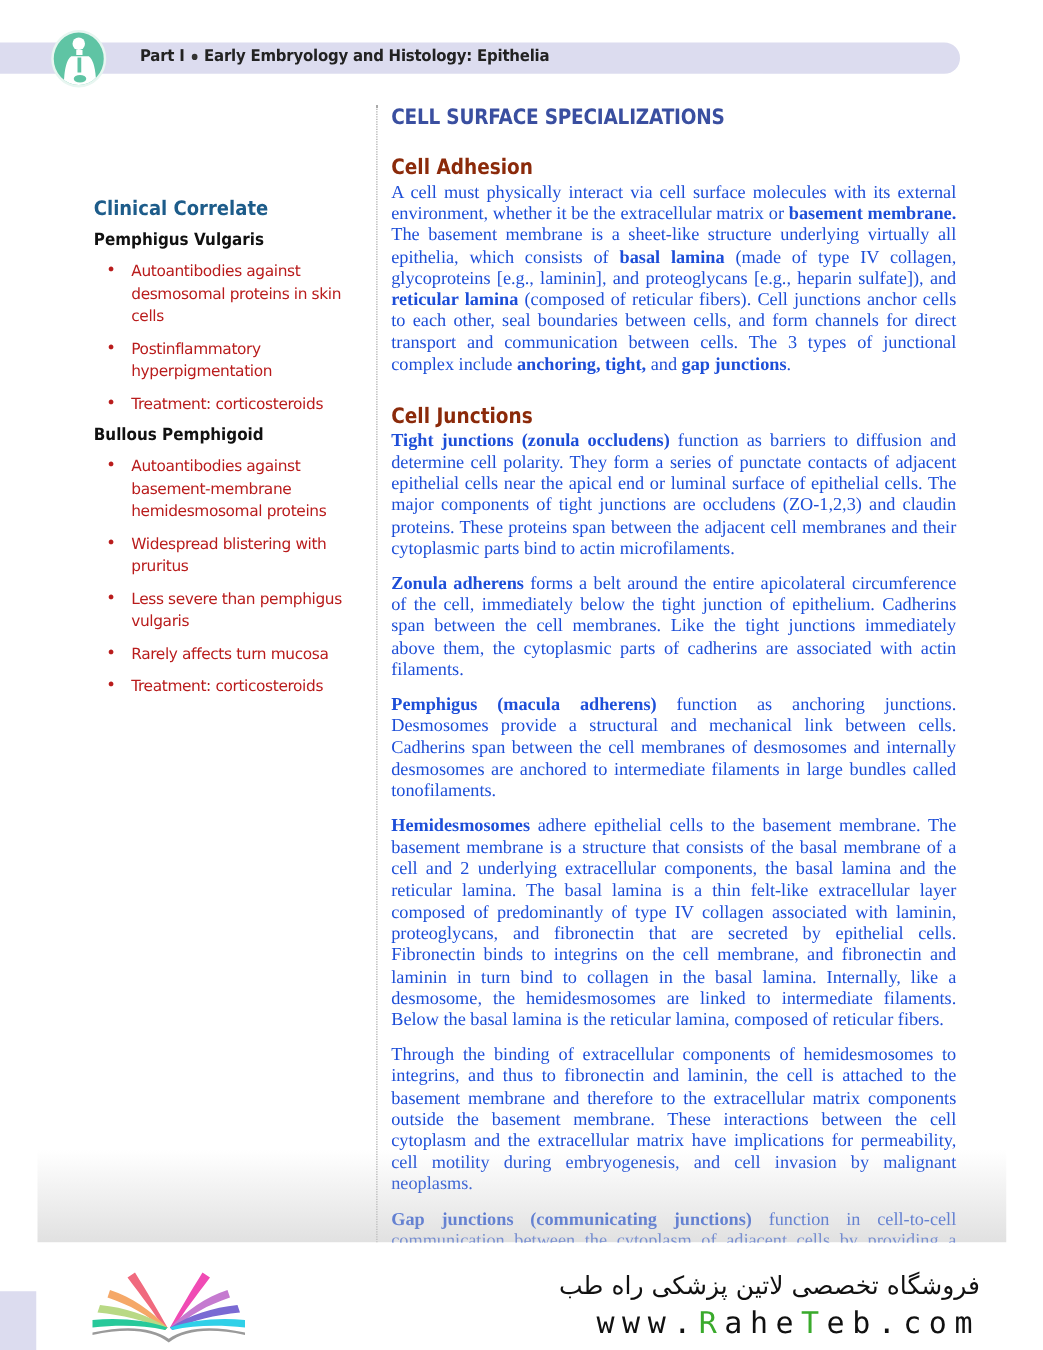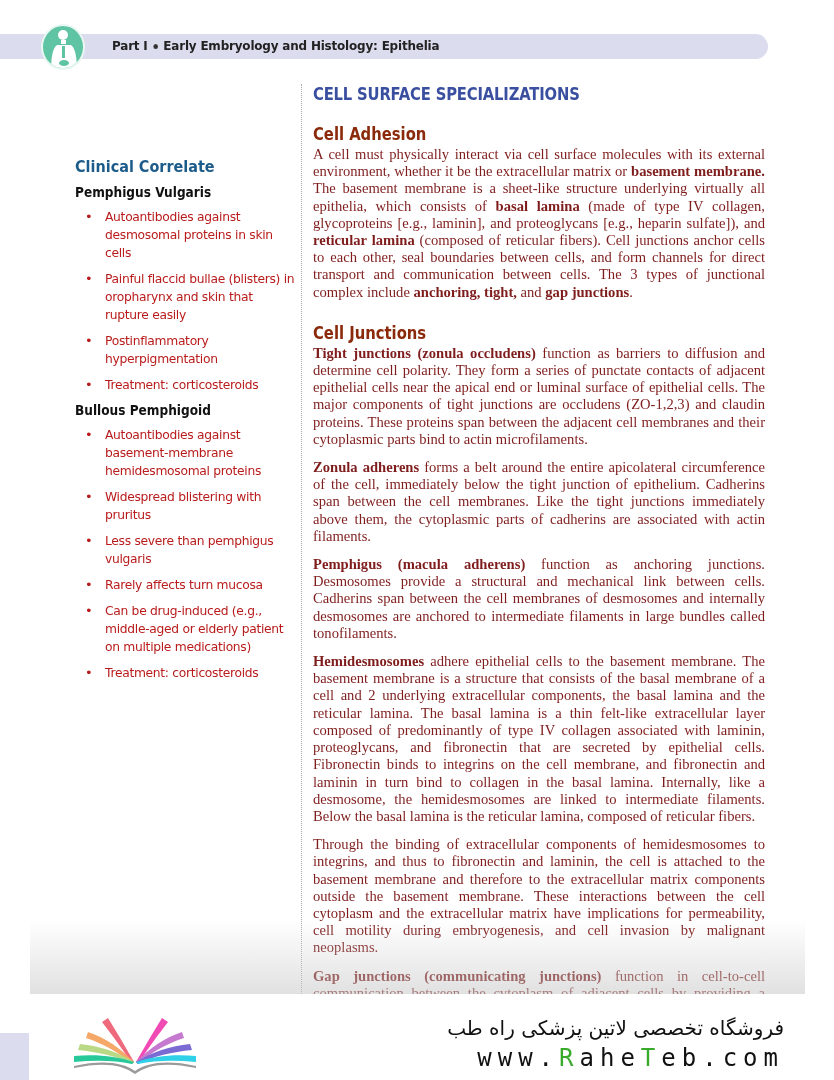--- a/index.html
+++ b/index.html
@@ -25,21 +25,21 @@
   .sidebar li { position:relative; padding-left:30px; font-size:12.3px; line-height:18px; margin-bottom:8px;
                 color:#b91c1c; font-family:"DejaVu Sans", sans-serif; letter-spacing:-0.3px; }
   .sidebar li::before { content:"•"; position:absolute; left:10px; top:0; font-size:13px; }
 
   .main { position:absolute; left:313px; top:84px; width:452px; }
   .main h1 { margin:0 0 20px 0; font-size:17px; color:#3a4fa0; font-weight:bold;
              font-family:"DejaVu Sans", sans-serif; transform:scaleX(0.87); transform-origin:left; letter-spacing:-0.2px; }
   .main h2 { margin:0 0 2px 0; font-size:17px; color:#8b2a0a; font-weight:bold;
              font-family:"DejaVu Sans", sans-serif; transform:scaleX(0.87); transform-origin:left; }
   .main p { margin:0 0 11px 0; font-family:"Liberation Serif", serif; font-size:14.6px; line-height:17.2px;
-            text-align:justify; color:#7f1d1d; }
+            text-align:justify; color:#1d4ed8; }
   .main p b { font-weight:bold; }
   .gap-h2 { margin-top:22px !important; }
 
   .fade { position:absolute; left:30px; top:920px; width:775px; height:74px;
           background:linear-gradient(to bottom, rgba(255,255,255,0), rgba(200,200,200,0.55)); pointer-events:none; }
 
   .footer { position:absolute; left:0; top:994px; width:834px; height:86px; background:#fff; }
   .footer-side { position:absolute; left:0; top:1033px; width:29px; height:47px; background:#dcdcef; }
   .footer-logo { position:absolute; left:72px; top:1008px; width:126px; height:68px; }
   .footer-fa { position:absolute; right:50px; top:1016px; font-size:20px; color:#111; direction:rtl;
@@ -66,31 +66,29 @@
 </div>
 
 <div class="divider"></div>
 
 <aside class="sidebar">
   <h3>Clinical Correlate</h3>
   <div id="sidebar-sections">
       <h4>Pemphigus Vulgaris</h4>
       <ul>
         <li>Autoantibodies against desmosomal proteins in skin cells</li>
-        <li>Painful flaccid bullae (blisters) in oropharynx and skin that rupture easily</li>
         <li>Postinflammatory hyperpigmentation</li>
         <li>Treatment: corticosteroids</li>
       </ul>
       <h4>Bullous Pemphigoid</h4>
       <ul>
         <li>Autoantibodies against basement-membrane hemidesmosomal proteins</li>
         <li>Widespread blistering with pruritus</li>
         <li>Less severe than pemphigus vulgaris</li>
         <li>Rarely affects turn mucosa</li>
-        <li>Can be drug-induced (e.g., middle-aged or elderly patient on multiple medications)</li>
         <li>Treatment: corticosteroids</li>
       </ul>
     </div>
 </aside>
 
 <main class="main">
   <h1>CELL SURFACE SPECIALIZATIONS</h1>
   <h2>Cell Adhesion</h2>
   <p id="adhesion-p">A cell must physically interact via cell surface molecules with its external environment, whether it be the extracellular matrix or <b>basement membrane.</b> The basement membrane is a sheet-like structure underlying virtually all epithelia, which consists of <b>basal lamina</b> (made of type IV collagen, glycoproteins [e.g., laminin], and proteoglycans [e.g., heparin sulfate]), and <b>reticular lamina</b> (composed of reticular fibers). Cell junctions anchor cells to each other, seal boundaries between cells, and form channels for direct transport and communication between cells. The 3 types of junctional complex include <b>anchoring, tight,</b> and <b>gap junctions</b>.</p>
   <h2 class="gap-h2">Cell Junctions</h2>

